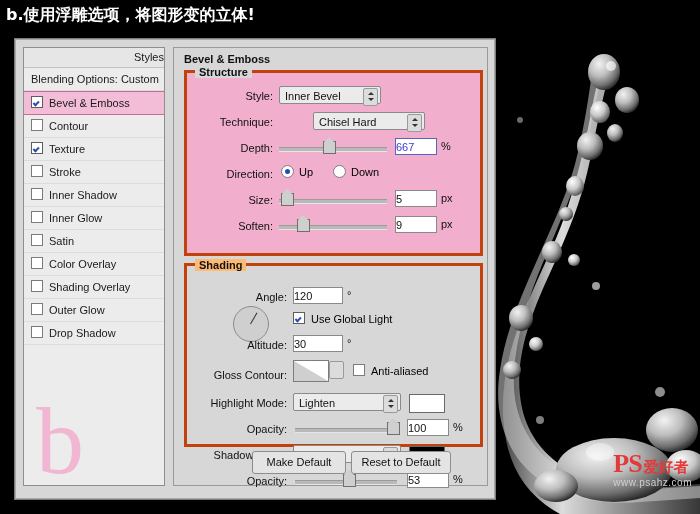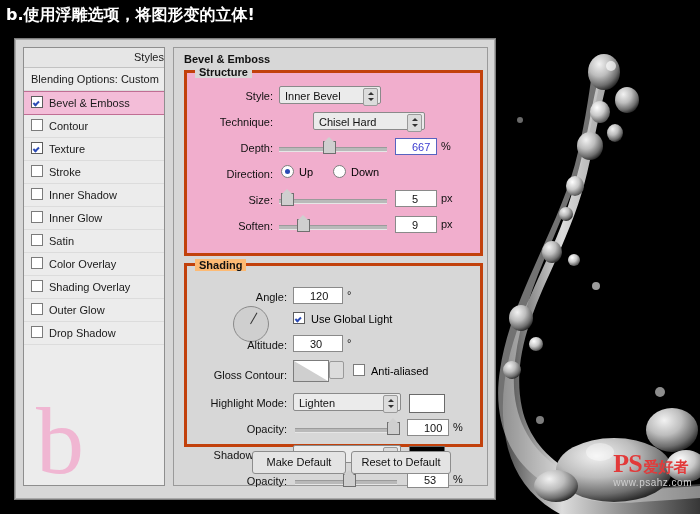--- a/index.html
+++ b/index.html
@@ -106,21 +106,21 @@
   .sel .arrows:before{
     content:"";position:absolute;left:3.5px;top:3px;border-left:3px solid transparent;
     border-right:3px solid transparent;border-bottom:3px solid #333;
   }
   .sel .arrows:after{
     content:"";position:absolute;left:3.5px;top:9px;border-left:3px solid transparent;
     border-right:3px solid transparent;border-top:3px solid #333;
   }
   .num{
     position:absolute;height:17px;background:#fff;border:1px solid #8a8a8a;
-    font-size:11px;line-height:17px;text-align:left;padding-left:16px;color:#111;
+    font-size:11px;line-height:17px;text-align:left;padding-left:0;color:#111;
     box-sizing:border-box;
   }
   .num.blue{border:1px solid #5763c0;color:#3b3bd0;}
   .unit{position:absolute;font-size:11px;color:#111;line-height:17px;}
   .slider{
     position:absolute;height:3px;background:#b9b9b9;border-top:1px solid #9b9b9b;
     border-bottom:1px solid #e6e6e6;
   }
   .slider .knob{
     position:absolute;top:-7px;width:11px;height:11px;

